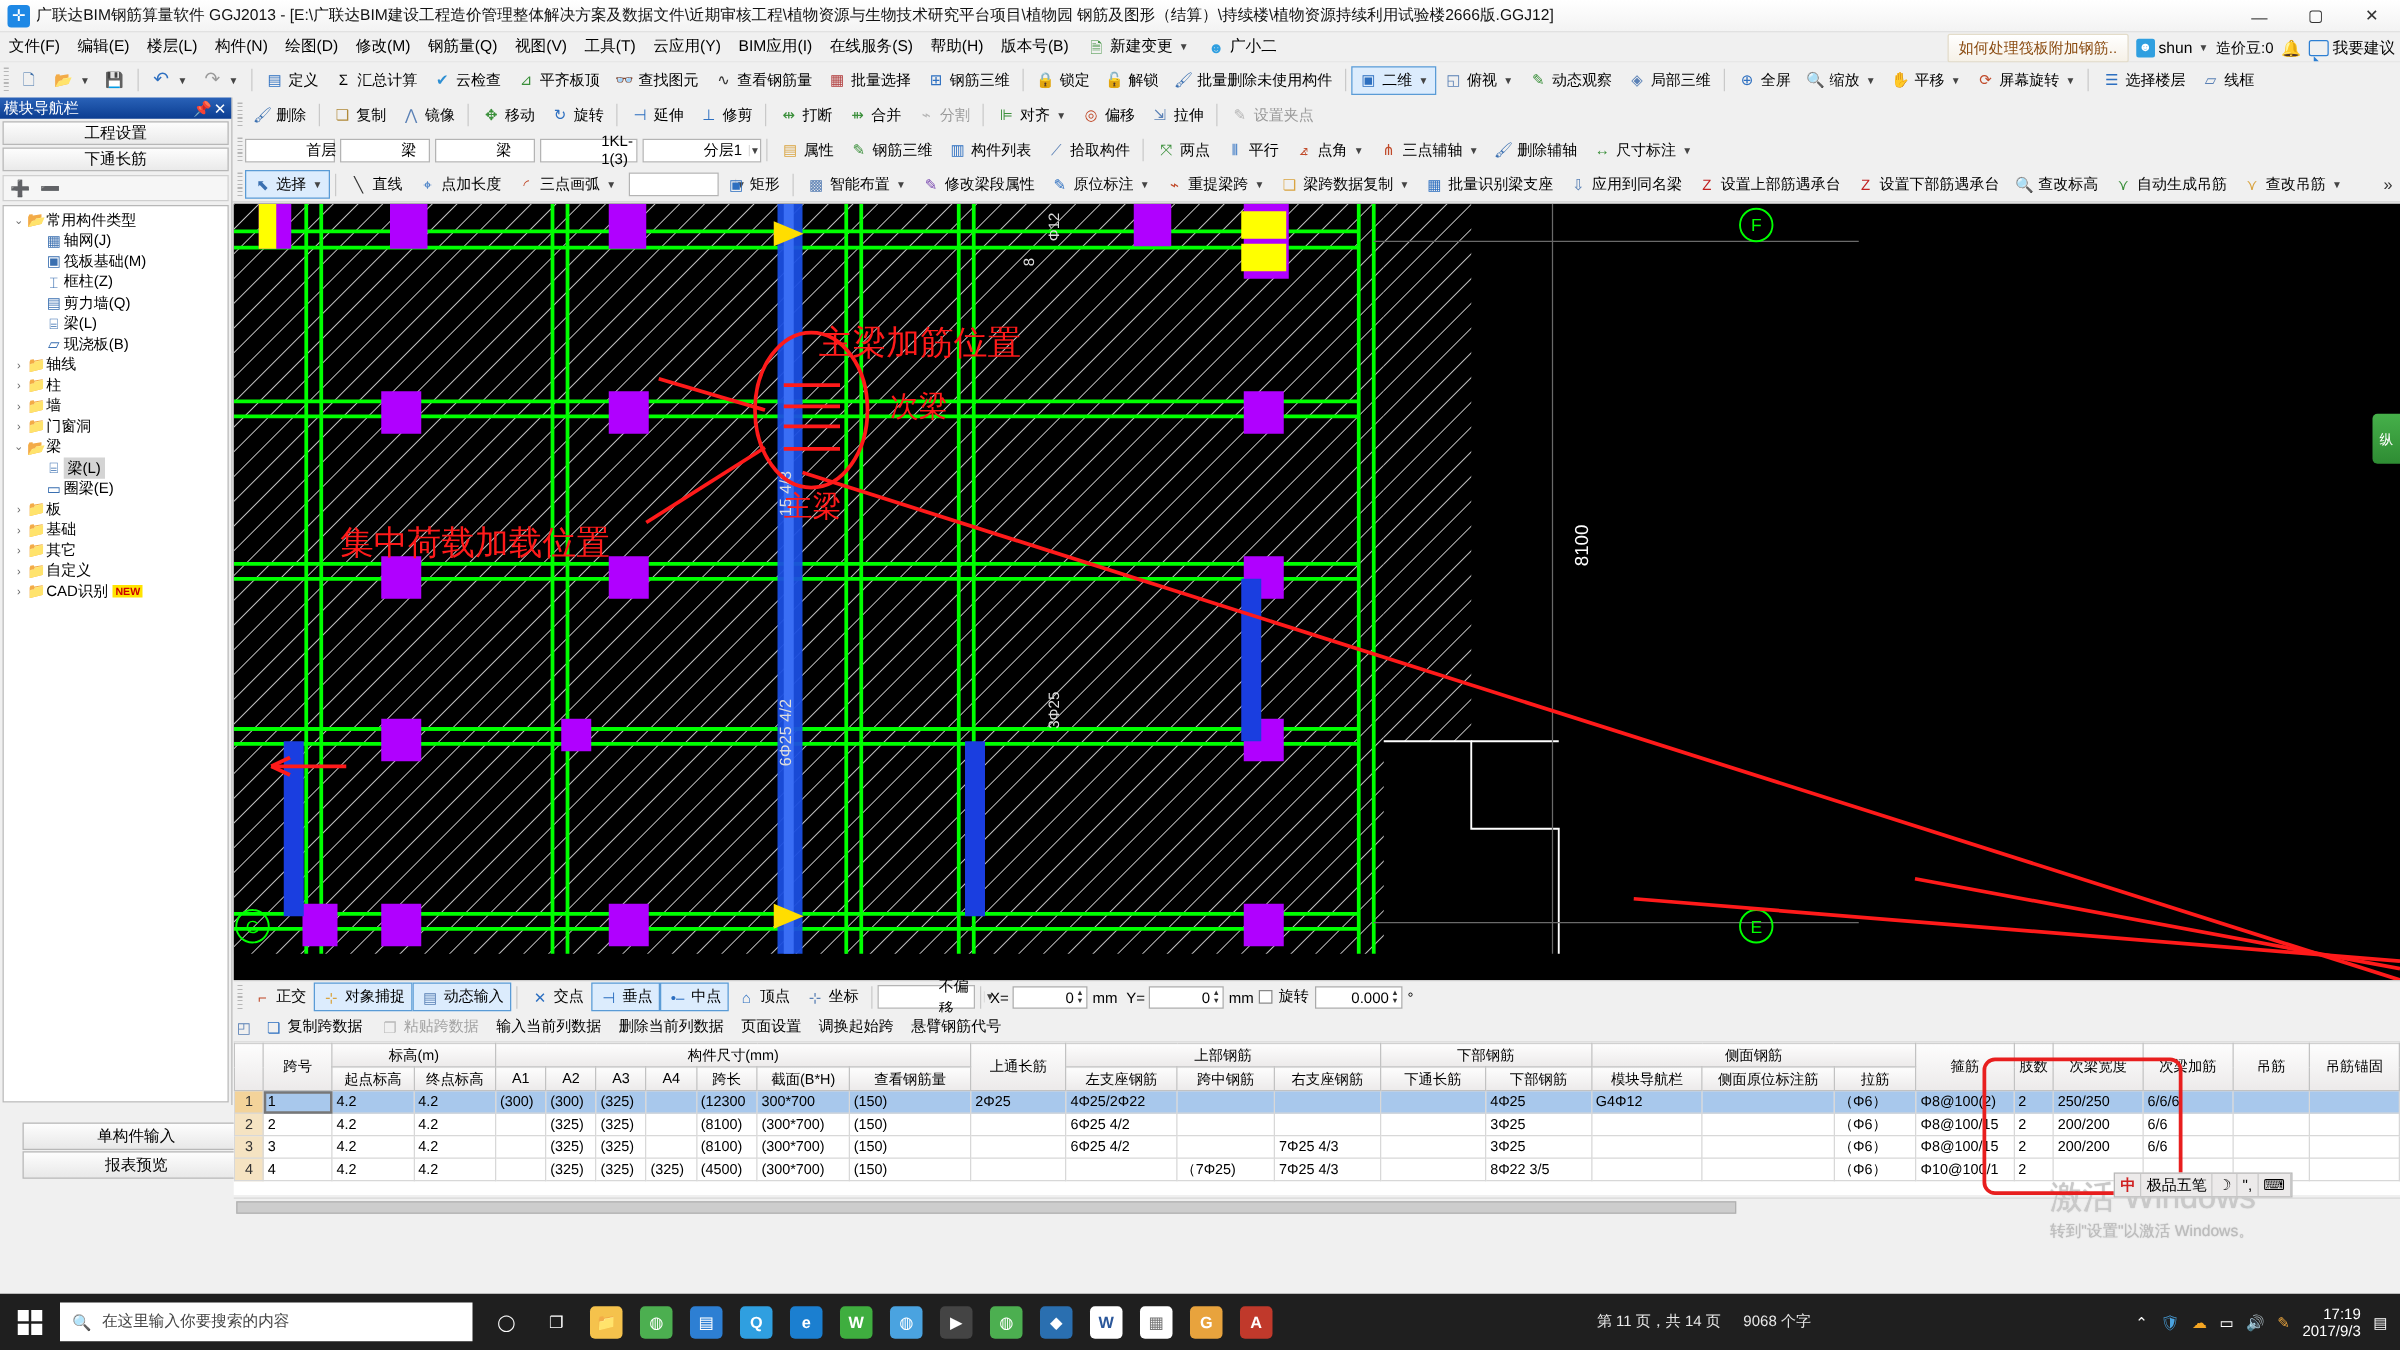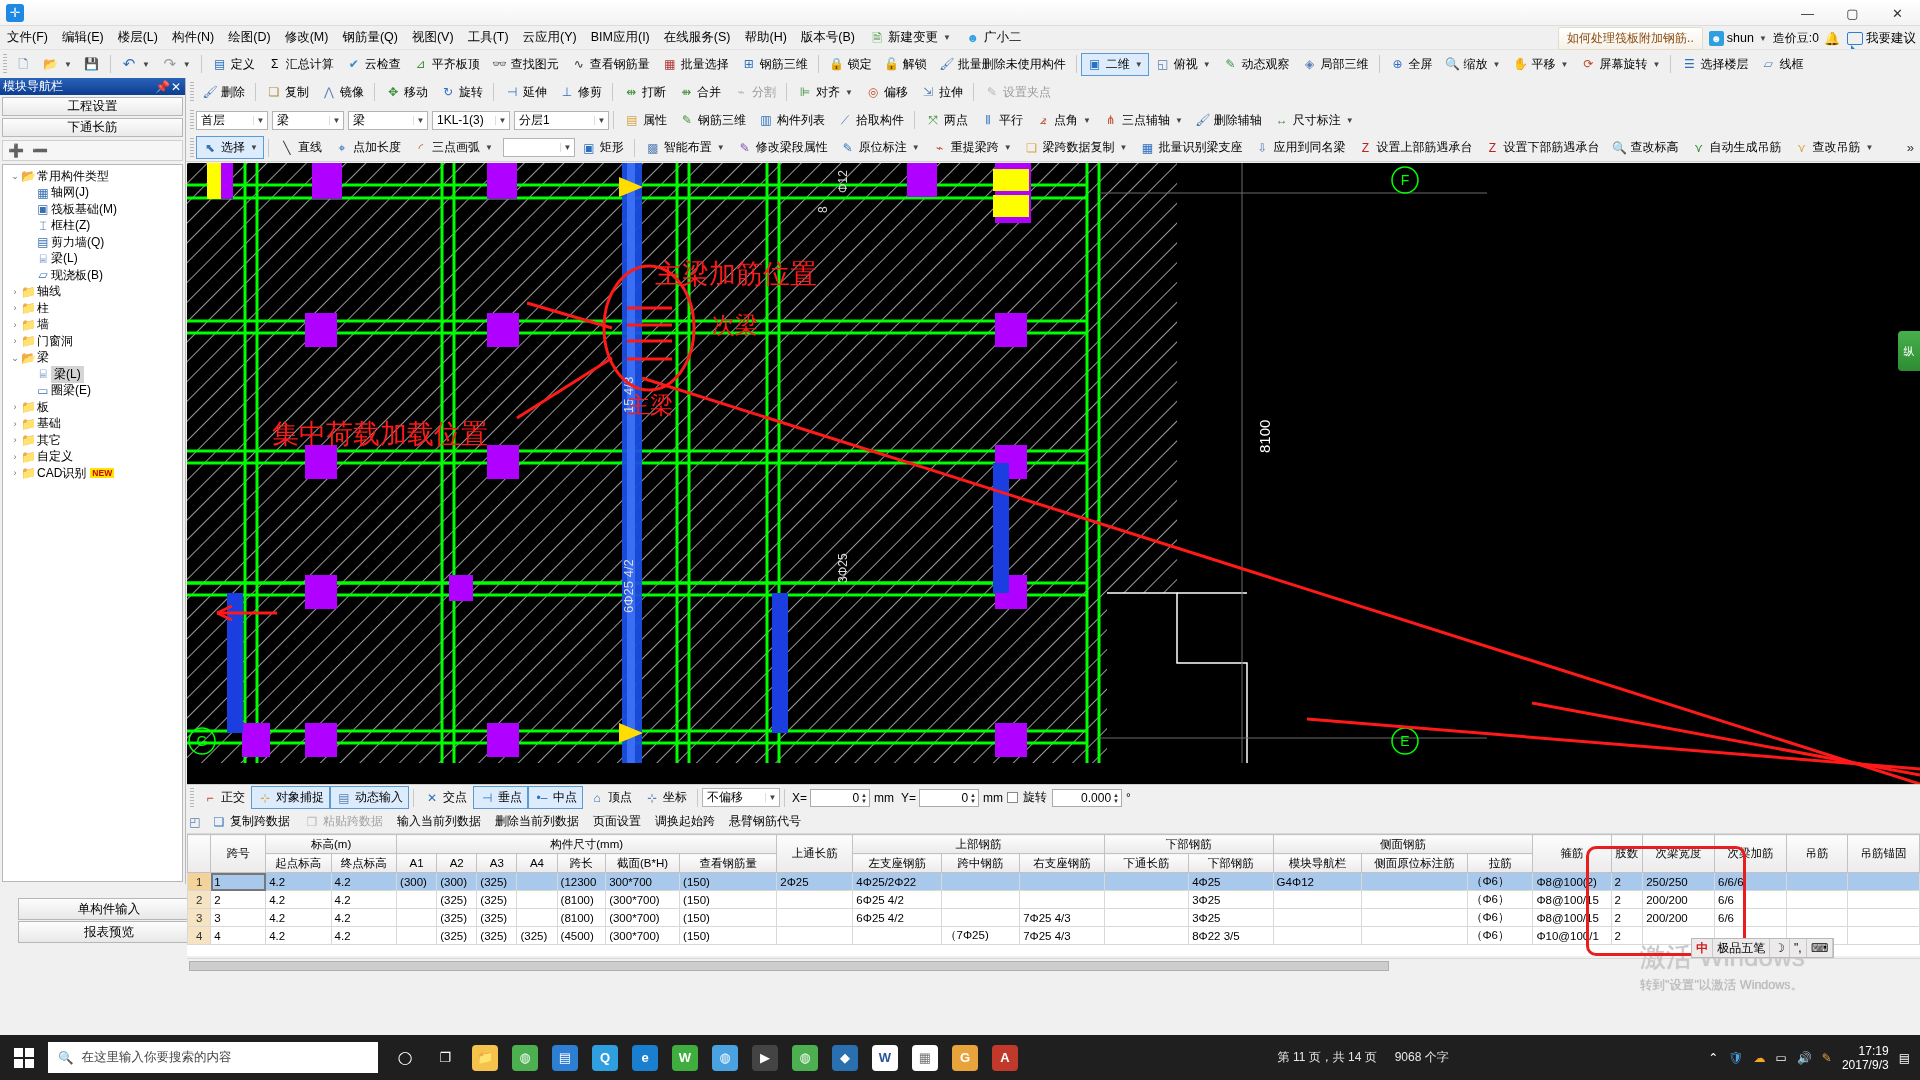--- a/index.html
+++ b/index.html
@@ -50,21 +50,21 @@
   .tbrow{ position:absolute; left:0; width:1920px; background:#f0f0f0; display:flex; align-items:center; }
   .tbrow.r1{ top:50px; height:28px; }
   .tbrow.r2{ top:78px; height:28px; }
   .tbrow.r3{ top:106px; height:28px; }
   .tbrow.r4{ top:134px; height:28px; border-bottom:1px solid #cfcfcf;}
   .tbitem{ display:flex; align-items:center; gap:3px; padding:2px 5px; white-space:nowrap; font-size:12px; cursor:default; border:1px solid transparent;}
   .tbitem.sel{ background:#dcecfd; border:1px solid #5a9bd5; }
   .sep{ width:1px; height:18px; background:#c9c9c9; margin:0 4px; }
   .grip{ width:4px;height:20px; margin-left:3px; margin-right:2px;
     background-image:repeating-linear-gradient(to bottom,#b6b6b6 0 1px,transparent 1px 3px);}
-  .cbx{ display:inline-flex;align-items:center;border:1px solid #b4b4b4;background:#fff;height:19px;font-size:12px;}
+  .cbx{ display:inline-flex;align-items:center;border:1px solid #b4b4b4;background:#fff;height:19px;font-size:12px;padding-left:44px;}
   .cbx span.v{ padding:0 4px; min-width:40px; }
   .cbx .ar{ width:14px;text-align:center;color:#444;font-size:8px;border-left:1px solid #ddd;}
   .caret{ font-size:8px; color:#444; margin-left:2px;}
 
   
   .g{display:inline-block;width:16px;height:16px;line-height:16px;text-align:center;font-size:12px;}
 
   
   .leftpanel{ position:absolute; left:0; top:78px; width:186px; bottom:196px; background:#f0f0f0;
     border-right:1px solid #b9b9b9; display:flex; flex-direction:column;}
@@ -152,20 +152,21 @@
      font-size:11px; display:flex;align-items:center;justify-content:center; z-index:12;}
   .chev{ position:absolute; right:6px; top:140px; font-size:13px; color:#333; }
 </style>
 </head>
 <body>
 
 <div id="app">
 
   <div class="titlebar">
     <div class="app-ico">✛</div>
+    <div class="title-text">广联达BIM钢筋算量软件 GGJ2013 - [E:\广联达BIM建设工程造价管理整体解决方案及数据文件\近期审核工程\植物资源与生物技术研究平台项目\植物园 钢筋及图形（结算）\持续楼\植物资源持续利用试验楼2666版.GGJ12]</div>
     <div class="win-btns">
       <div>—</div>
       <div>▢</div>
       <div class="close">✕</div>
     </div>
   </div>
 
   <div class="menubar">
     <div class="mi">文件(F)</div>
     <div class="mi">编辑(E)</div>

